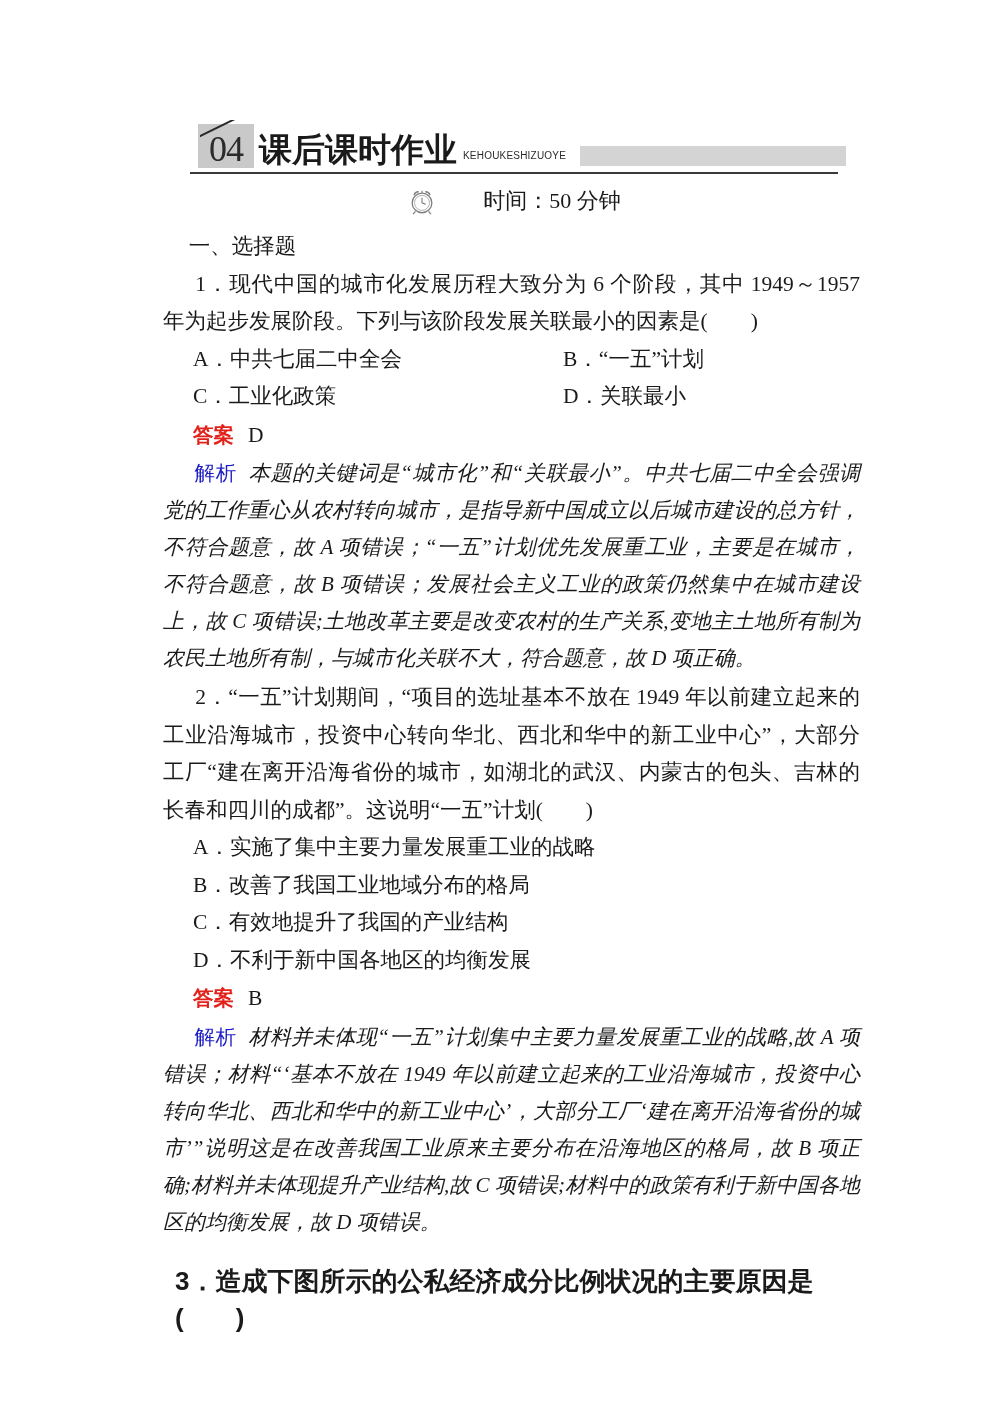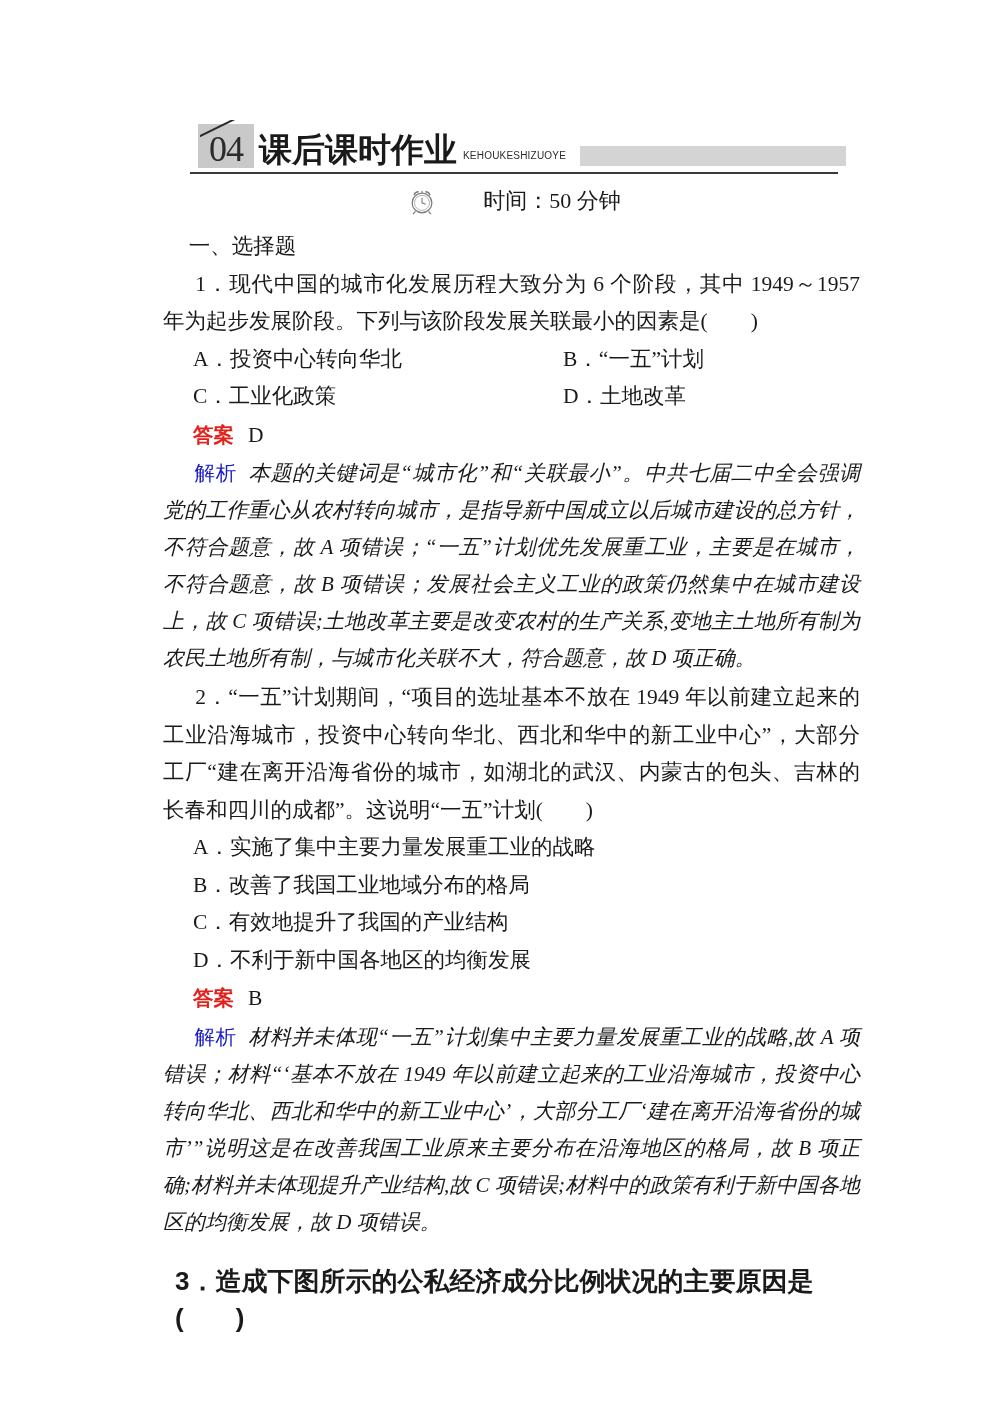--- a/index.html
+++ b/index.html
@@ -251,24 +251,24 @@
     </svg>
     <span class="time-text">时间：50 分钟</span>
   </div>
 
   <div class="content">
 
     <p class="section-head">一、选择题</p>
 
     <p class="q-stem">1．现代中国的城市化发展历程大致分为 6 个阶段，其中 1949～1957 年为起步发展阶段。下列与该阶段发展关联最小的因素是(　　)</p>
     <div class="options-grid">
-      <div class="opt">A．投资中心转向华北</div>
+      <div class="opt">A．中共七届二中全会</div>
       <div class="opt">B．“一五”计划</div>
       <div class="opt">C．工业化政策</div>
-      <div class="opt">D．土地改革</div>
+      <div class="opt">D．关联最小</div>
     </div>
     <div class="answer-line">
       <span class="lbl-answer">答案</span><span class="answer-val">D</span>
     </div>
     <p class="analysis"><span class="lbl-analysis">解析</span><span>本题的关键词是“城市化”和“关联最小”。中共七届二中全会强调党的工作重心从农村转向城市，是指导新中国成立以后城市建设的总方针，不符合题意，故 A 项错误；“一五”计划优先发展重工业，主要是在城市，不符合题意，故 B 项错误；发展社会主义工业的政策仍然集中在城市建设上，故 C 项错误;土地改革主要是改变农村的生产关系,变地主土地所有制为农民土地所有制，与城市化关联不大，符合题意，故 D 项正确。</span></p>
 
     <div class="gap-sm"></div>
 
     <p class="q-stem">2．“一五”计划期间，“项目的选址基本不放在 1949 年以前建立起来的工业沿海城市，投资中心转向华北、西北和华中的新工业中心”，大部分工厂“建在离开沿海省份的城市，如湖北的武汉、内蒙古的包头、吉林的长春和四川的成都”。这说明“一五”计划(　　)</p>
     <div class="options-stack">

